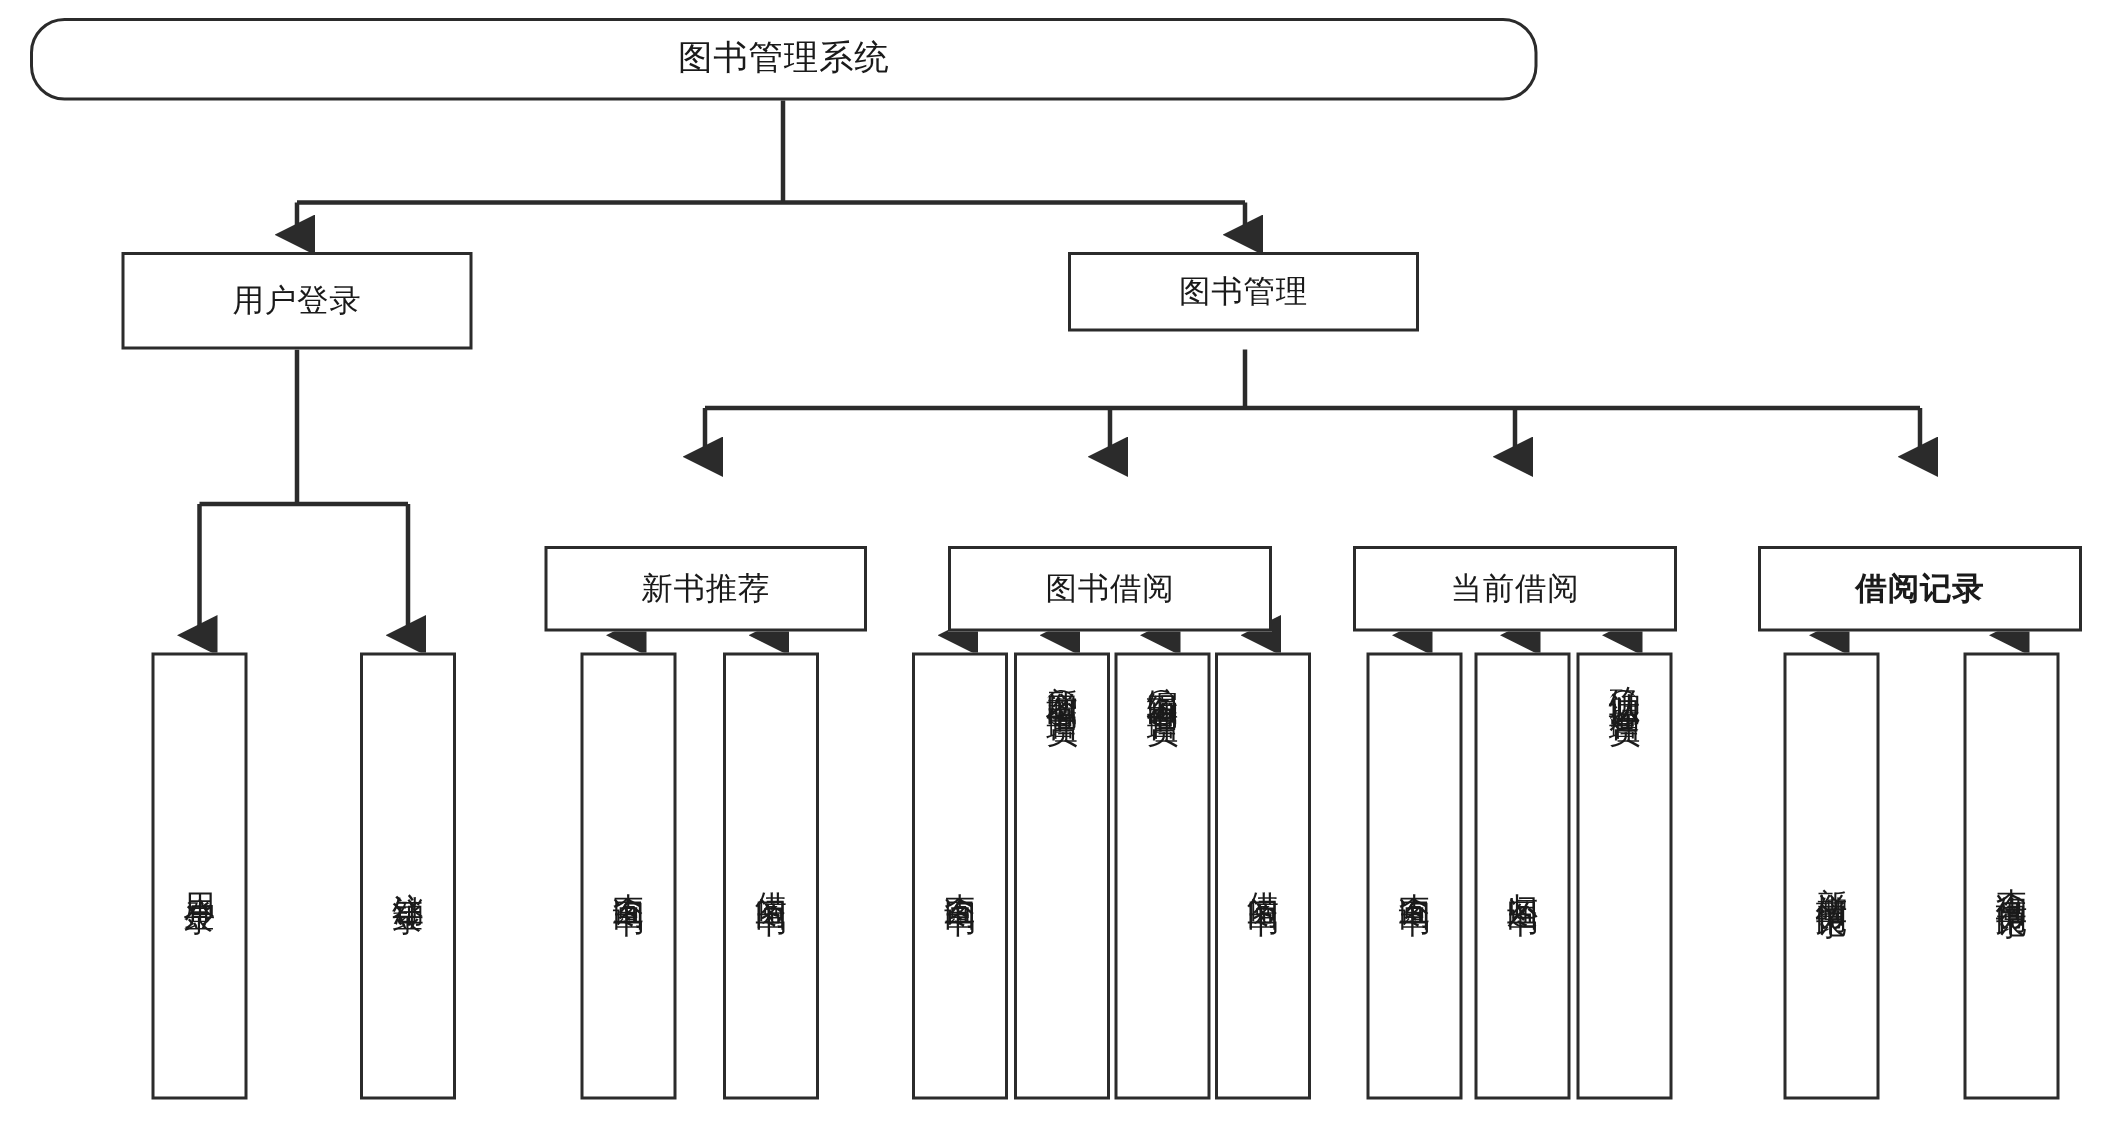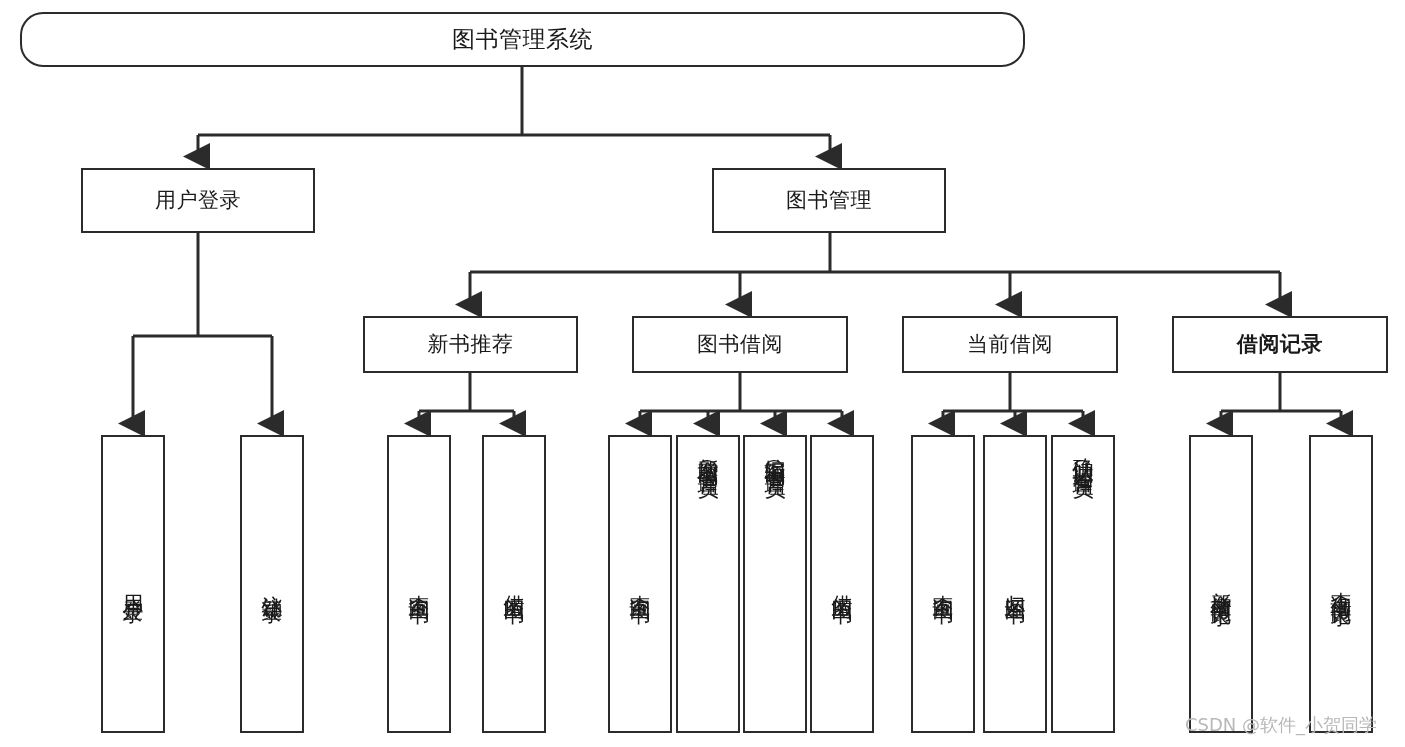--- a/index.html
+++ b/index.html
@@ -28,21 +28,21 @@
     background: #ffffff;
     border: 2px solid #2b2b2b;
     display: flex;
     align-items: center;
     justify-content: center;
     color: #1a1a1a;
     z-index: 3;
   }
   .node.level1 { font-size: 23px; }
   .node.level2 { font-size: 21px; }
-  .node.level3 { font-size: 21px; }
+  .node.level3 { font-size: 21px; margin-top: 48px; }
   .node .label-h {
     line-height: 1.1;
     letter-spacing: 0.5px;
     white-space: nowrap;
   }
   .leaf {
     position: absolute;
     box-sizing: border-box;
     background: #ffffff;
     border: 2px solid #2b2b2b;
@@ -129,21 +129,21 @@
     </g>
   </svg>
 
   <div class="node level1" id="node-root" style="left: 20px; top: 12px; width: 1005px; height: 55px; border-radius: 23px;">
     <span class="label-h">图书管理系统</span>
   </div>
 
   <div class="node level2" id="node-l2-0" style="left: 81px; top: 168px; width: 234px; height: 65px;">
     <span class="label-h">用户登录</span>
   </div>
-  <div class="node level2" id="node-l2-1" style="left: 712px; top: 168px; width: 234px; height: 65px;">
+  <div class="node level2" id="node-l2-1" style="left: 712px; top: 168px; width: 234px; height: 53px;">
     <span class="label-h">图书管理</span>
   </div>
 
   <div class="node level3" id="node-l3-0" style="left: 363px; top: 316px; width: 215px; height: 57px;">
     <span class="label-h">新书推荐</span>
   </div>
   <div class="node level3" id="node-l3-1" style="left: 632px; top: 316px; width: 216px; height: 57px;">
     <span class="label-h">图书借阅</span>
   </div>
   <div class="node level3" id="node-l3-2" style="left: 902px; top: 316px; width: 216px; height: 57px; text-align: center;">
@@ -186,15 +186,14 @@
   <div class="leaf top-v" id="leaf-10" style="left: 1051px; top: 435px; width: 64px; height: 298px;">
     <span class="label-v">确认归还（管理员）</span>
   </div>
   <div class="leaf center-v" id="leaf-11" style="left: 1189px; top: 435px; width: 64px; height: 298px;">
     <span class="label-v">新增借阅记录</span>
   </div>
   <div class="leaf center-v" id="leaf-12" style="left: 1309px; top: 435px; width: 64px; height: 298px;">
     <span class="label-v">查询借阅记录</span>
   </div>
 
-  <div id="watermark">CSDN @软件_小贺同学</div>
 
 </div>
 
 </body></html>

